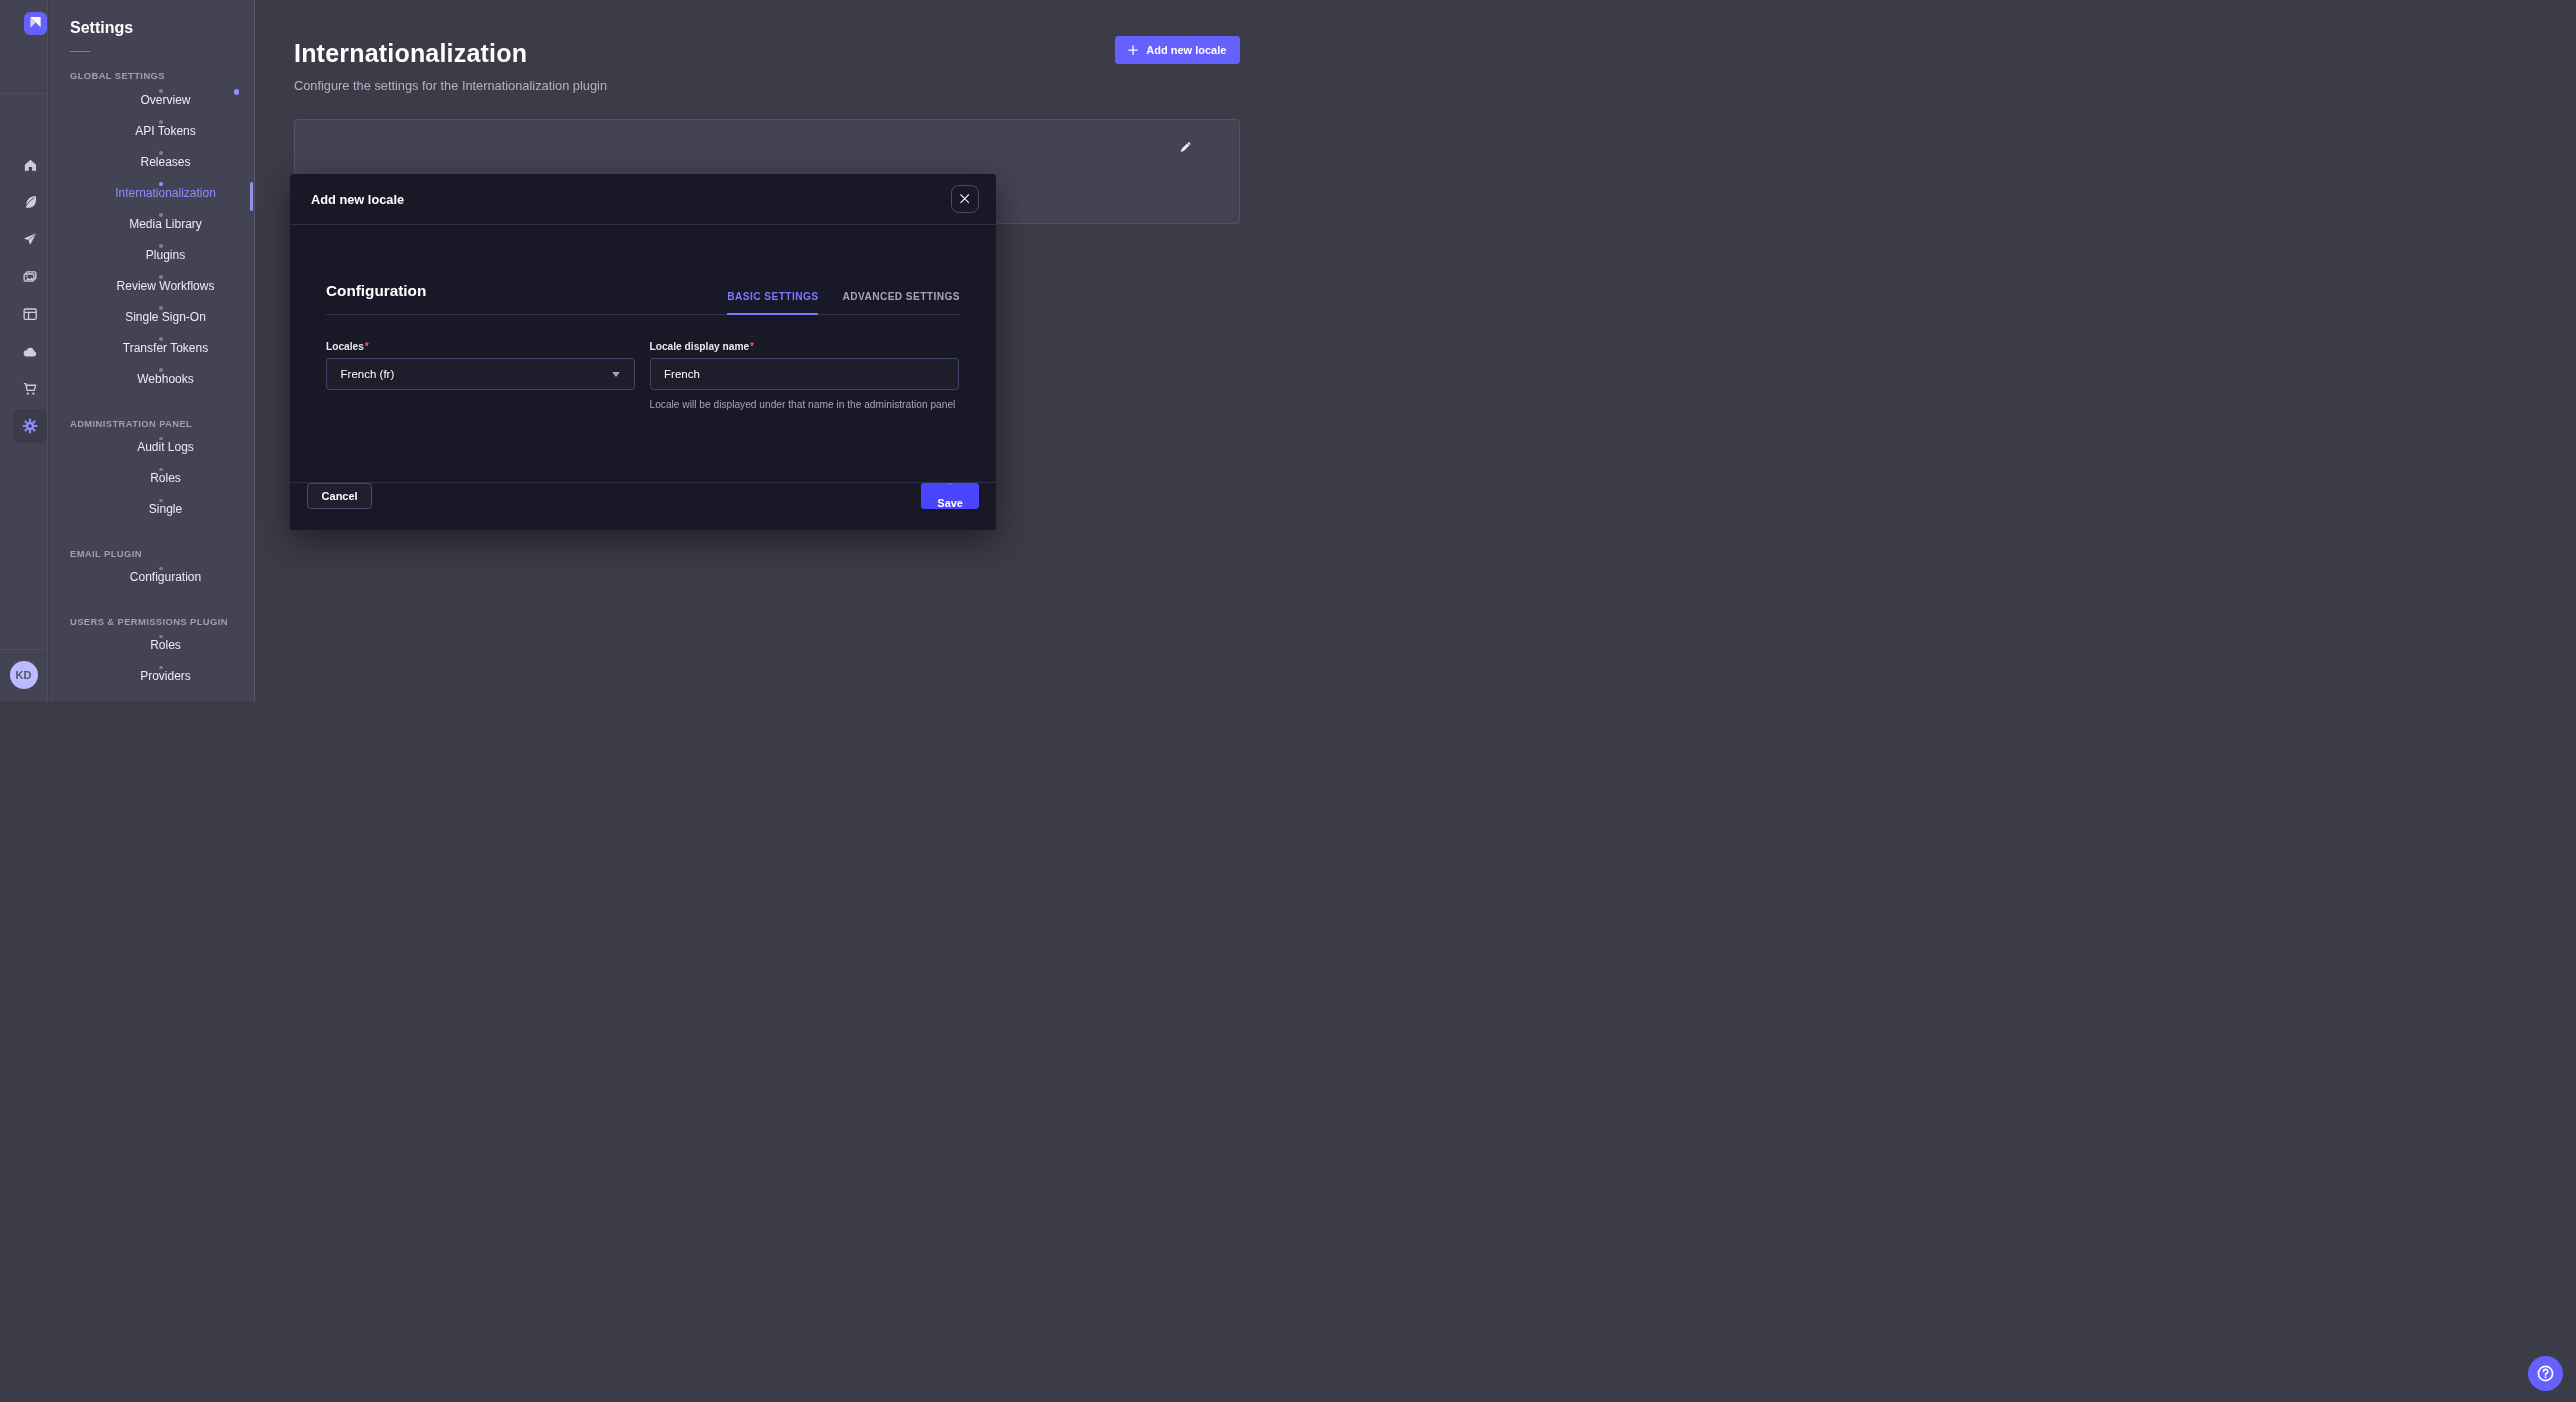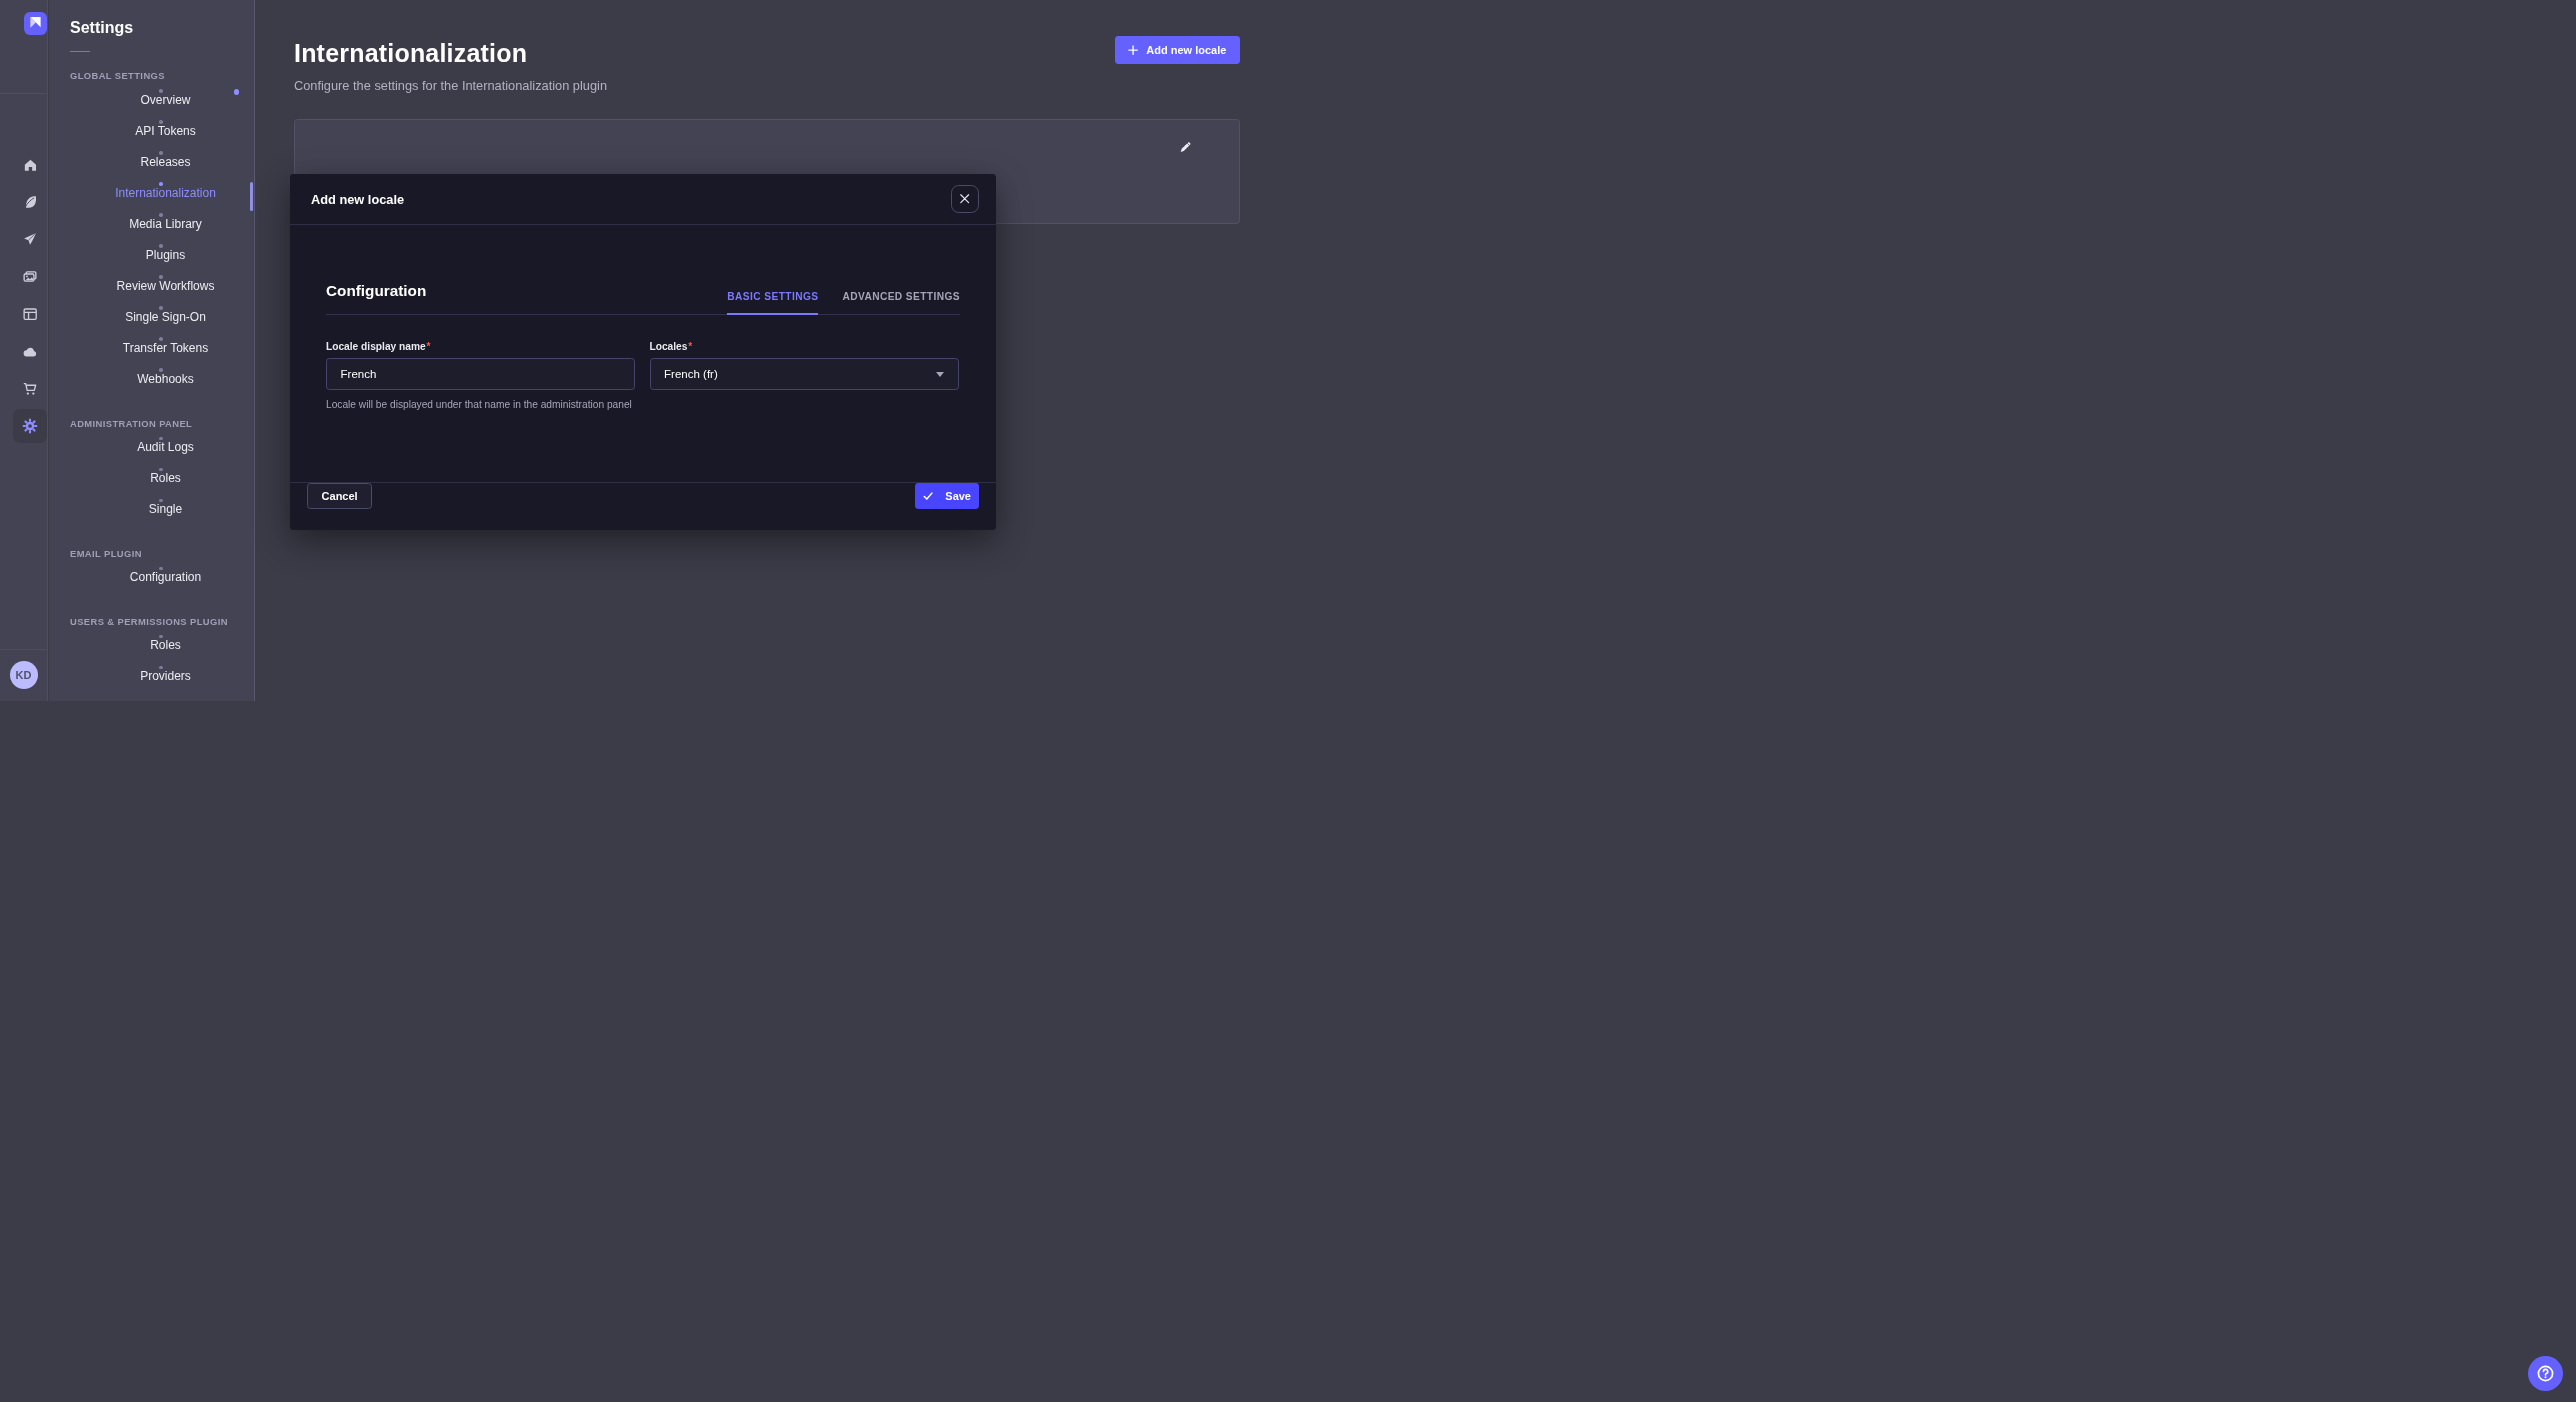--- a/index.html
+++ b/index.html
@@ -101,23 +101,23 @@
     border-radius:3.4px; display:flex; align-items:center; padding:0 13.6px; font-size:11.5px; color:#fff;
     font-family:inherit; justify-content:space-between; cursor:pointer;}
   .text-input{ cursor:text; }
   .caret{ width:0; height:0; border-left:4.7px solid transparent; border-right:4.7px solid transparent;
     border-top:5.1px solid #a5a5ba; flex:none;}
   .field-hint{ font-size:10.2px; color:#a5a5ba; line-height:13.6px; margin-top:7.7px;}
   .modal-footer{ height:48px; flex:none; border-top:0.9px solid #2e2e45; display:flex; align-items:flex-start;
     justify-content:space-between; padding:0 17px;}
   .btn-cancel{ height:26.4px; padding:0 13.6px; background:#1f1f30; border:0.9px solid #4a4a6a; border-radius:3.4px;
     color:#fff; font-size:11px; font-weight:bold; font-family:inherit; cursor:pointer;}
-  .btn-save{ height:26.4px; padding:0 8px; background:var(--accent,#4945ff); border:none; border-radius:3.4px;
+  .btn-save{ height:26.4px; padding:0 16px; background:var(--accent,#4945ff); border:none; border-radius:3.4px;
     color:#fff; font-size:11px; font-weight:bold; font-family:inherit; cursor:pointer;
-    display:flex; align-items:center; gap:12px;}
+    display:flex; align-items:center; gap:12px;flex-direction:column;}
   .btn-save svg{ width:10.2px; height:10.2px;}
 </style>
 </head>
 <body>
 
 <nav class="rail">
   <div class="logo-box">
     <svg viewBox="0 0 18 18">
       <polygon points="5,4 13,4 13,12" fill="#ffffff"></polygon>
       <polygon points="5,4 9.2,8.2 5,12.4" fill="#ffffff" opacity="0.72"></polygon>
@@ -307,35 +307,35 @@
     <div class="config-row">
       <h2 class="config-title">Configuration</h2>
       <div class="tabs" id="modal-tabs">
           <button class="tab active">BASIC SETTINGS</button>
           <button class="tab">ADVANCED SETTINGS</button>
         </div>
     </div>
     <div class="fields-row">
       <div class="field">
         <div class="field-label">
-          <span>Locale display name</span><span class="req">*</span>
-        </div>
-        <div class="text-input">
-          <span>French</span>
-        </div>
-        <div class="field-hint">Locale will be displayed under that name in the administration panel</div>
-      </div>
-      <div class="field">
-        <div class="field-label">
           <span>Locales</span><span class="req">*</span>
         </div>
         <div class="select-box">
           <span>French (fr)</span>
           <span class="caret"></span>
         </div>
+      </div>
+      <div class="field">
+        <div class="field-label">
+          <span>Locale display name</span><span class="req">*</span>
+        </div>
+        <div class="text-input">
+          <span>French</span>
+        </div>
+        <div class="field-hint">Locale will be displayed under that name in the administration panel</div>
       </div>
     </div>
   </div>
   <div class="modal-footer">
     <button class="btn-cancel">Cancel</button>
     <button class="btn-save">
       <svg viewBox="0 0 12 12">
         <path d="M1.5 6.5l3 3 6-7" fill="none" stroke="#fff" stroke-width="1.8" stroke-linecap="round" stroke-linejoin="round"></path>
       </svg>
       <span>Save</span>

